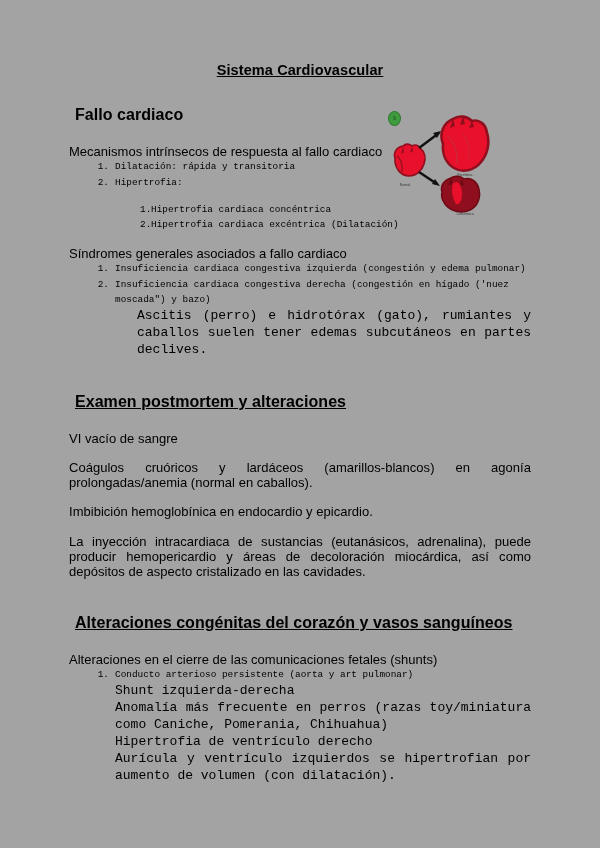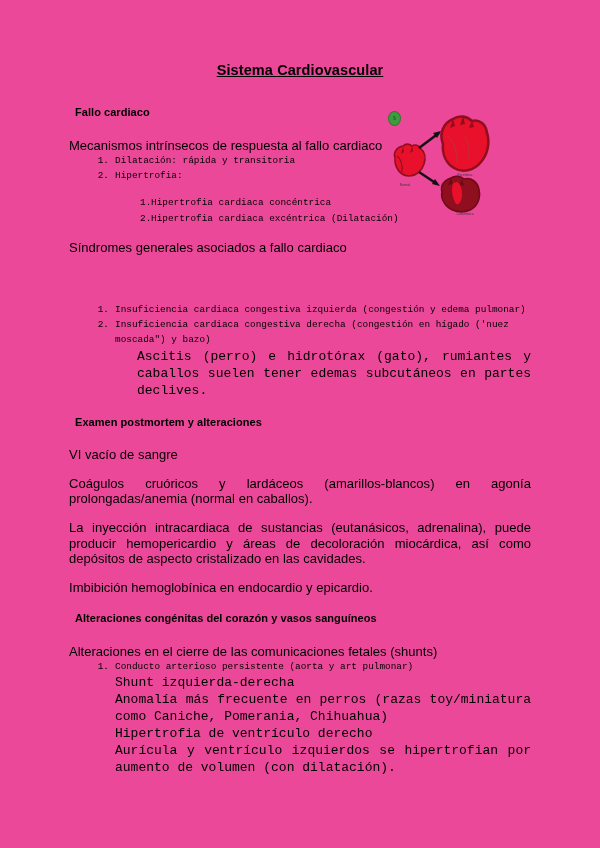--- a/index.html
+++ b/index.html
@@ -13,46 +13,46 @@
     position: relative;
     font-family: "Liberation Sans", sans-serif;
     color: #000000;
     overflow: hidden;
   }
   .page {
     position: absolute;
     left: 0; top: 0;
     width: 600px;
     height: 848px;
-    background: #ec4899;
+    background: #a3a3a3;
   }
   .content {
     position: absolute;
     left: 69px;
     top: 62px;
     width: 462px;
   }
   .doc-title {
     text-align: center;
     font-size: 14.5px;
     font-weight: bold;
     text-decoration: underline;
     letter-spacing: 0.1px;
     margin: 0 0 26px 0;
     line-height: 1.2;
   }
   .h2 {
-    font-size: 11px;
+    font-size: 16px;
     font-weight: bold;
     margin: 0 0 18px 0;
     line-height: 1.3;
     letter-spacing: 0.05px;
     padding-left: 6px;
   }
-  .h2.spaced-top { margin-top: 16px; }
+  .h2.spaced-top { margin-top: 34px; text-decoration: underline; }
   p.body {
     font-size: 13px;
     line-height: 15.2px;
     margin: 0 0 14px 0;
     text-align: justify;
     letter-spacing: 0.02px;
   }
   p.body.nojust { text-align: left; }
   p.body.tight { margin-bottom: 0; }
   .narrow { width: 340px; }
@@ -163,39 +163,39 @@
           <li>
             <span>Hipertrofia cardiaca excéntrica (Dilatación)</span>
           </li>
         </ol>
       </li>
     </ol>
 
 
     <p class="body nojust tight">Síndromes generales asociados a fallo cardiaco</p>
 
-    <ol class="lvl1" style="margin-bottom:0;margin-top:47px;">
+    <ol class="lvl1" style="margin-bottom:0;">
       <li class="nojust">
         <span>Insuficiencia cardiaca congestiva izquierda (congestión y edema pulmonar)</span>
       </li>
       <li class="nojust">
         <span>Insuficiencia cardiaca congestiva derecha (congestión en hígado ('nuez moscada") y bazo)</span>
         <div class="sub-para" style="padding-left:22px;margin-top:0;">Ascitis (perro) e hidrotórax (gato), rumiantes y caballos suelen tener edemas subcutáneos en partes declives.</div>
       </li>
     </ol>
 
     <h2 class="h2 spaced-top">Examen postmortem y alteraciones</h2>
 
     <p class="body nojust">VI vacío de sangre</p>
 
     <p class="body">Coágulos cruóricos y lardáceos (amarillos-blancos) en agonía prolongadas/anemia (normal en caballos).</p>
 
+    <p class="body nojust">Imbibición hemoglobínica en endocardio y epicardio.</p>
+
     <p class="body">La inyección intracardiaca de sustancias (eutanásicos, adrenalina), puede producir hemopericardio y áreas de decoloración miocárdica, así como depósitos de aspecto cristalizado en las cavidades.</p>
-
-    <p class="body nojust">Imbibición hemoglobínica en endocardio y epicardio.</p>
 
     <h2 class="h2 spaced-top">Alteraciones congénitas del corazón y vasos sanguíneos</h2>
 
     <p class="body nojust tight">Alteraciones en el cierre de las comunicaciones fetales (shunts)</p>
 
     <ol class="lvl1">
       <li class="nojust">
         <span>Conducto arterioso persistente (aorta y art pulmonar)</span>
         <div class="sub-para nojust">Shunt izquierda-derecha</div>
         <div class="sub-para">Anomalía más frecuente en perros (razas toy/miniatura como Caniche, Pomerania, Chihuahua)</div>

